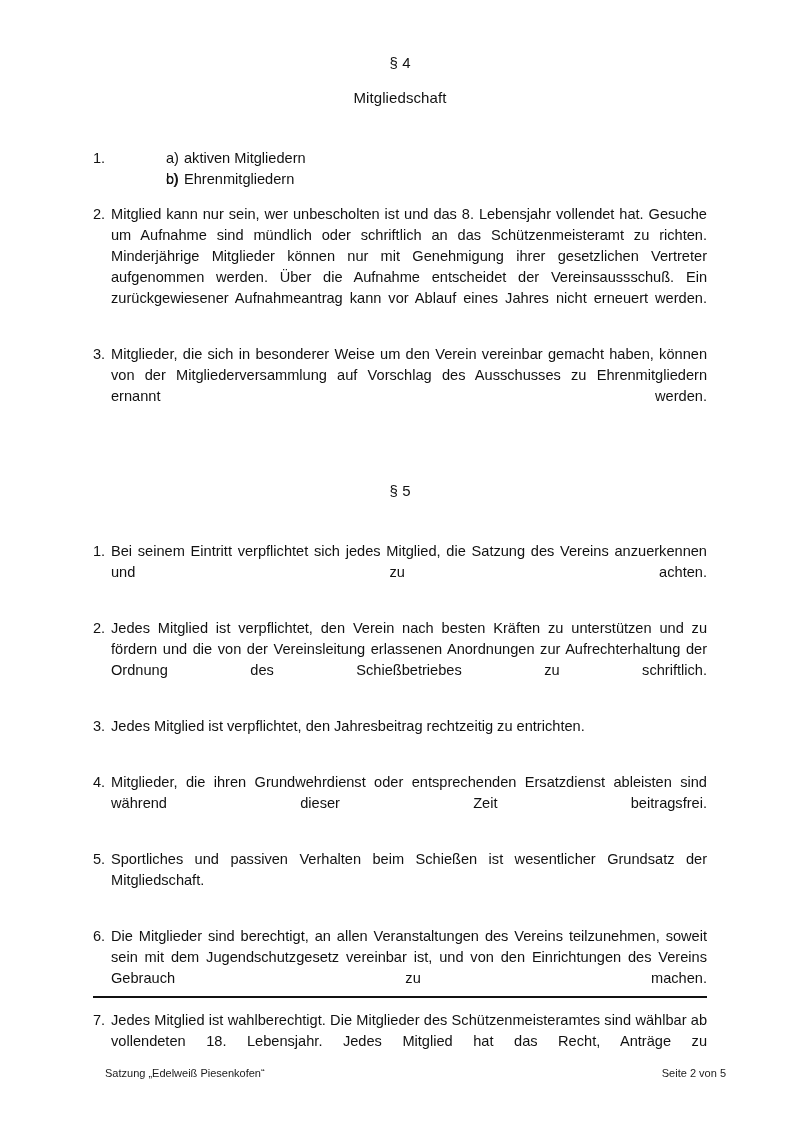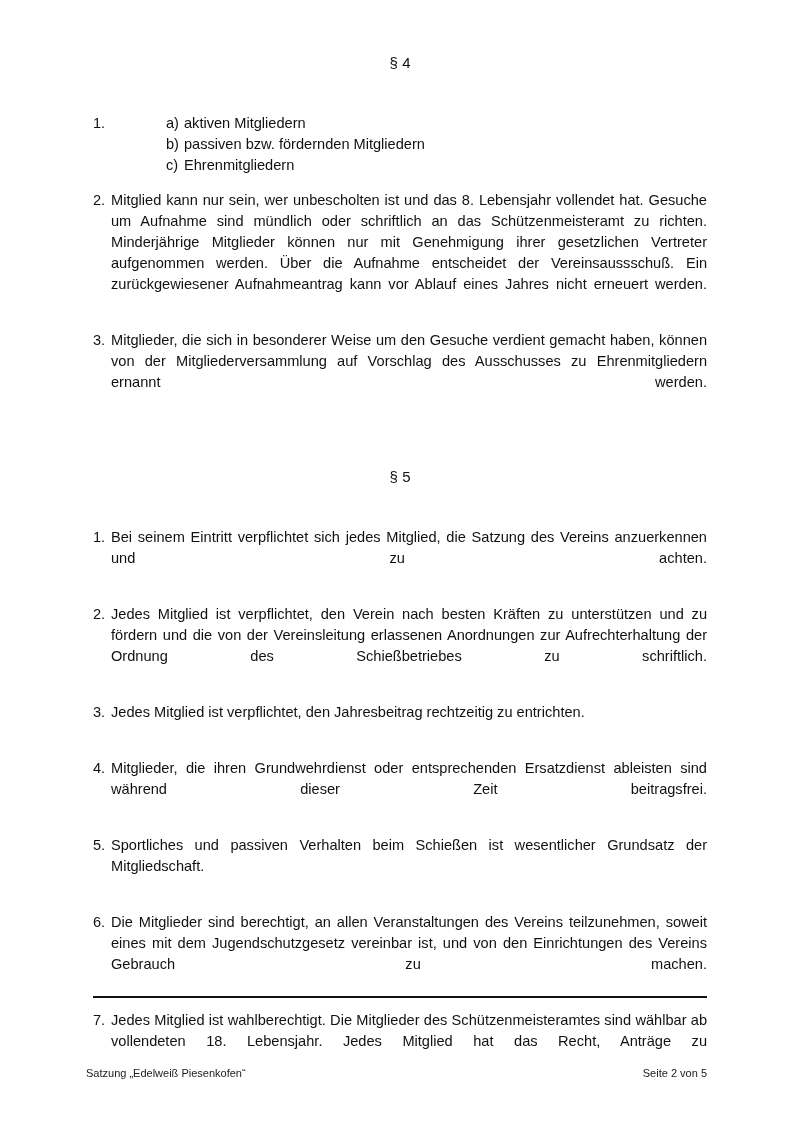--- a/index.html
+++ b/index.html
@@ -112,21 +112,21 @@
   .page-rule {
     position: absolute;
     left: 93px;
     top: 996px;
     width: 614px;
     height: 0;
     border-top: 2px solid #111111;
   }
   .footer {
     position: absolute;
-    left: 86px;
+    left: 105px;
     top: 1066px;
     width: 621px;
     display: flex;
     justify-content: space-between;
     align-items: baseline;
     font-size: 11px;
     line-height: 15px;
     color: #1a1a1a;
   }
   .footer .footer-left,
@@ -138,52 +138,52 @@
 <body>
 
 <div class="page">
 
   <div class="content">
 
     <div class="gap-xl"></div>
 
     <div class="section-head">
       <span class="para-sign">§ 4</span>
+      <span class="section-title">Mitgliedschaft</span>
     </div>
 
     <div class="gap-lg"></div>
 
     <ul class="list">
 
       <li class="item no-justify">
         <span class="marker">1.</span>
         <ul class="sublist">
           <li class="subitem">
             <span class="submarker">a)</span>
             <span class="subbody">aktiven Mitgliedern</span>
           </li>
           <li class="subitem">
             <span class="submarker">b)</span>
-            <span class="subbody">passiven bzw. fördernden Mitgliedern</span>
           </li>
           <li class="subitem">
             <span class="submarker">c)</span>
             <span class="subbody">Ehrenmitgliedern</span>
           </li>
         </ul>
       </li>
 
       <li class="item" style="margin-top:14px;">
         <span class="marker">2.</span>
         <span class="body">Mitglied kann nur sein, wer unbescholten ist und das 8. Lebensjahr vollendet hat. Gesuche um Aufnahme sind mündlich oder schriftlich an das Schützenmeisteramt zu richten. Minderjährige Mitglieder können nur mit Genehmigung ihrer gesetzlichen Vertreter aufgenommen werden. Über die Aufnahme entscheidet der Vereinsaussschuß. Ein zurückgewiesener Aufnahmeantrag kann vor Ablauf eines Jahres nicht erneuert werden.</span>
       </li>
 
       <li class="item">
         <span class="marker">3.</span>
-        <span class="body">Mitglieder, die sich in besonderer Weise um den Gesuche verdient gemacht haben, können von der Mitgliederversammlung auf Vorschlag des Ausschusses zu Ehrenmitgliedern ernannt werden.</span>
+        <span class="body">Mitglieder, die sich in besonderer Weise um den Verein vereinbar gemacht haben, können von der Mitgliederversammlung auf Vorschlag des Ausschusses zu Ehrenmitgliedern ernannt werden.</span>
       </li>
 
     </ul>
 
     <div class="gap-xl"></div>
 
     <div class="section-head">
       <span class="para-sign">§ 5</span>
     </div>
 
@@ -211,21 +211,21 @@
         <span class="body">Mitglieder, die ihren Grundwehrdienst oder entsprechenden Ersatzdienst ableisten sind während dieser Zeit beitragsfrei.</span>
       </li>
 
       <li class="item">
         <span class="marker">5.</span>
         <span class="body">Sportliches und passiven Verhalten beim Schießen ist wesentlicher Grundsatz der Mitgliedschaft.</span>
       </li>
 
       <li class="item">
         <span class="marker">6.</span>
-        <span class="body">Die Mitglieder sind berechtigt, an allen Veranstaltungen des Vereins teilzunehmen, soweit eines mit dem Jugendschutzgesetz vereinbar ist, und von den Einrichtungen des Vereins Gebrauch zu machen.</span>
+        <span class="body">Die Mitglieder sind berechtigt, an allen Veranstaltungen des Vereins teilzunehmen, soweit sein mit dem Jugendschutzgesetz vereinbar ist, und von den Einrichtungen des Vereins Gebrauch zu machen.</span>
       </li>
 
     </ul>
   </div>
 
   <div class="page-rule"></div>
 
   <div class="content" style="top:1010px;">
     <ul class="list">
       <li class="item">

